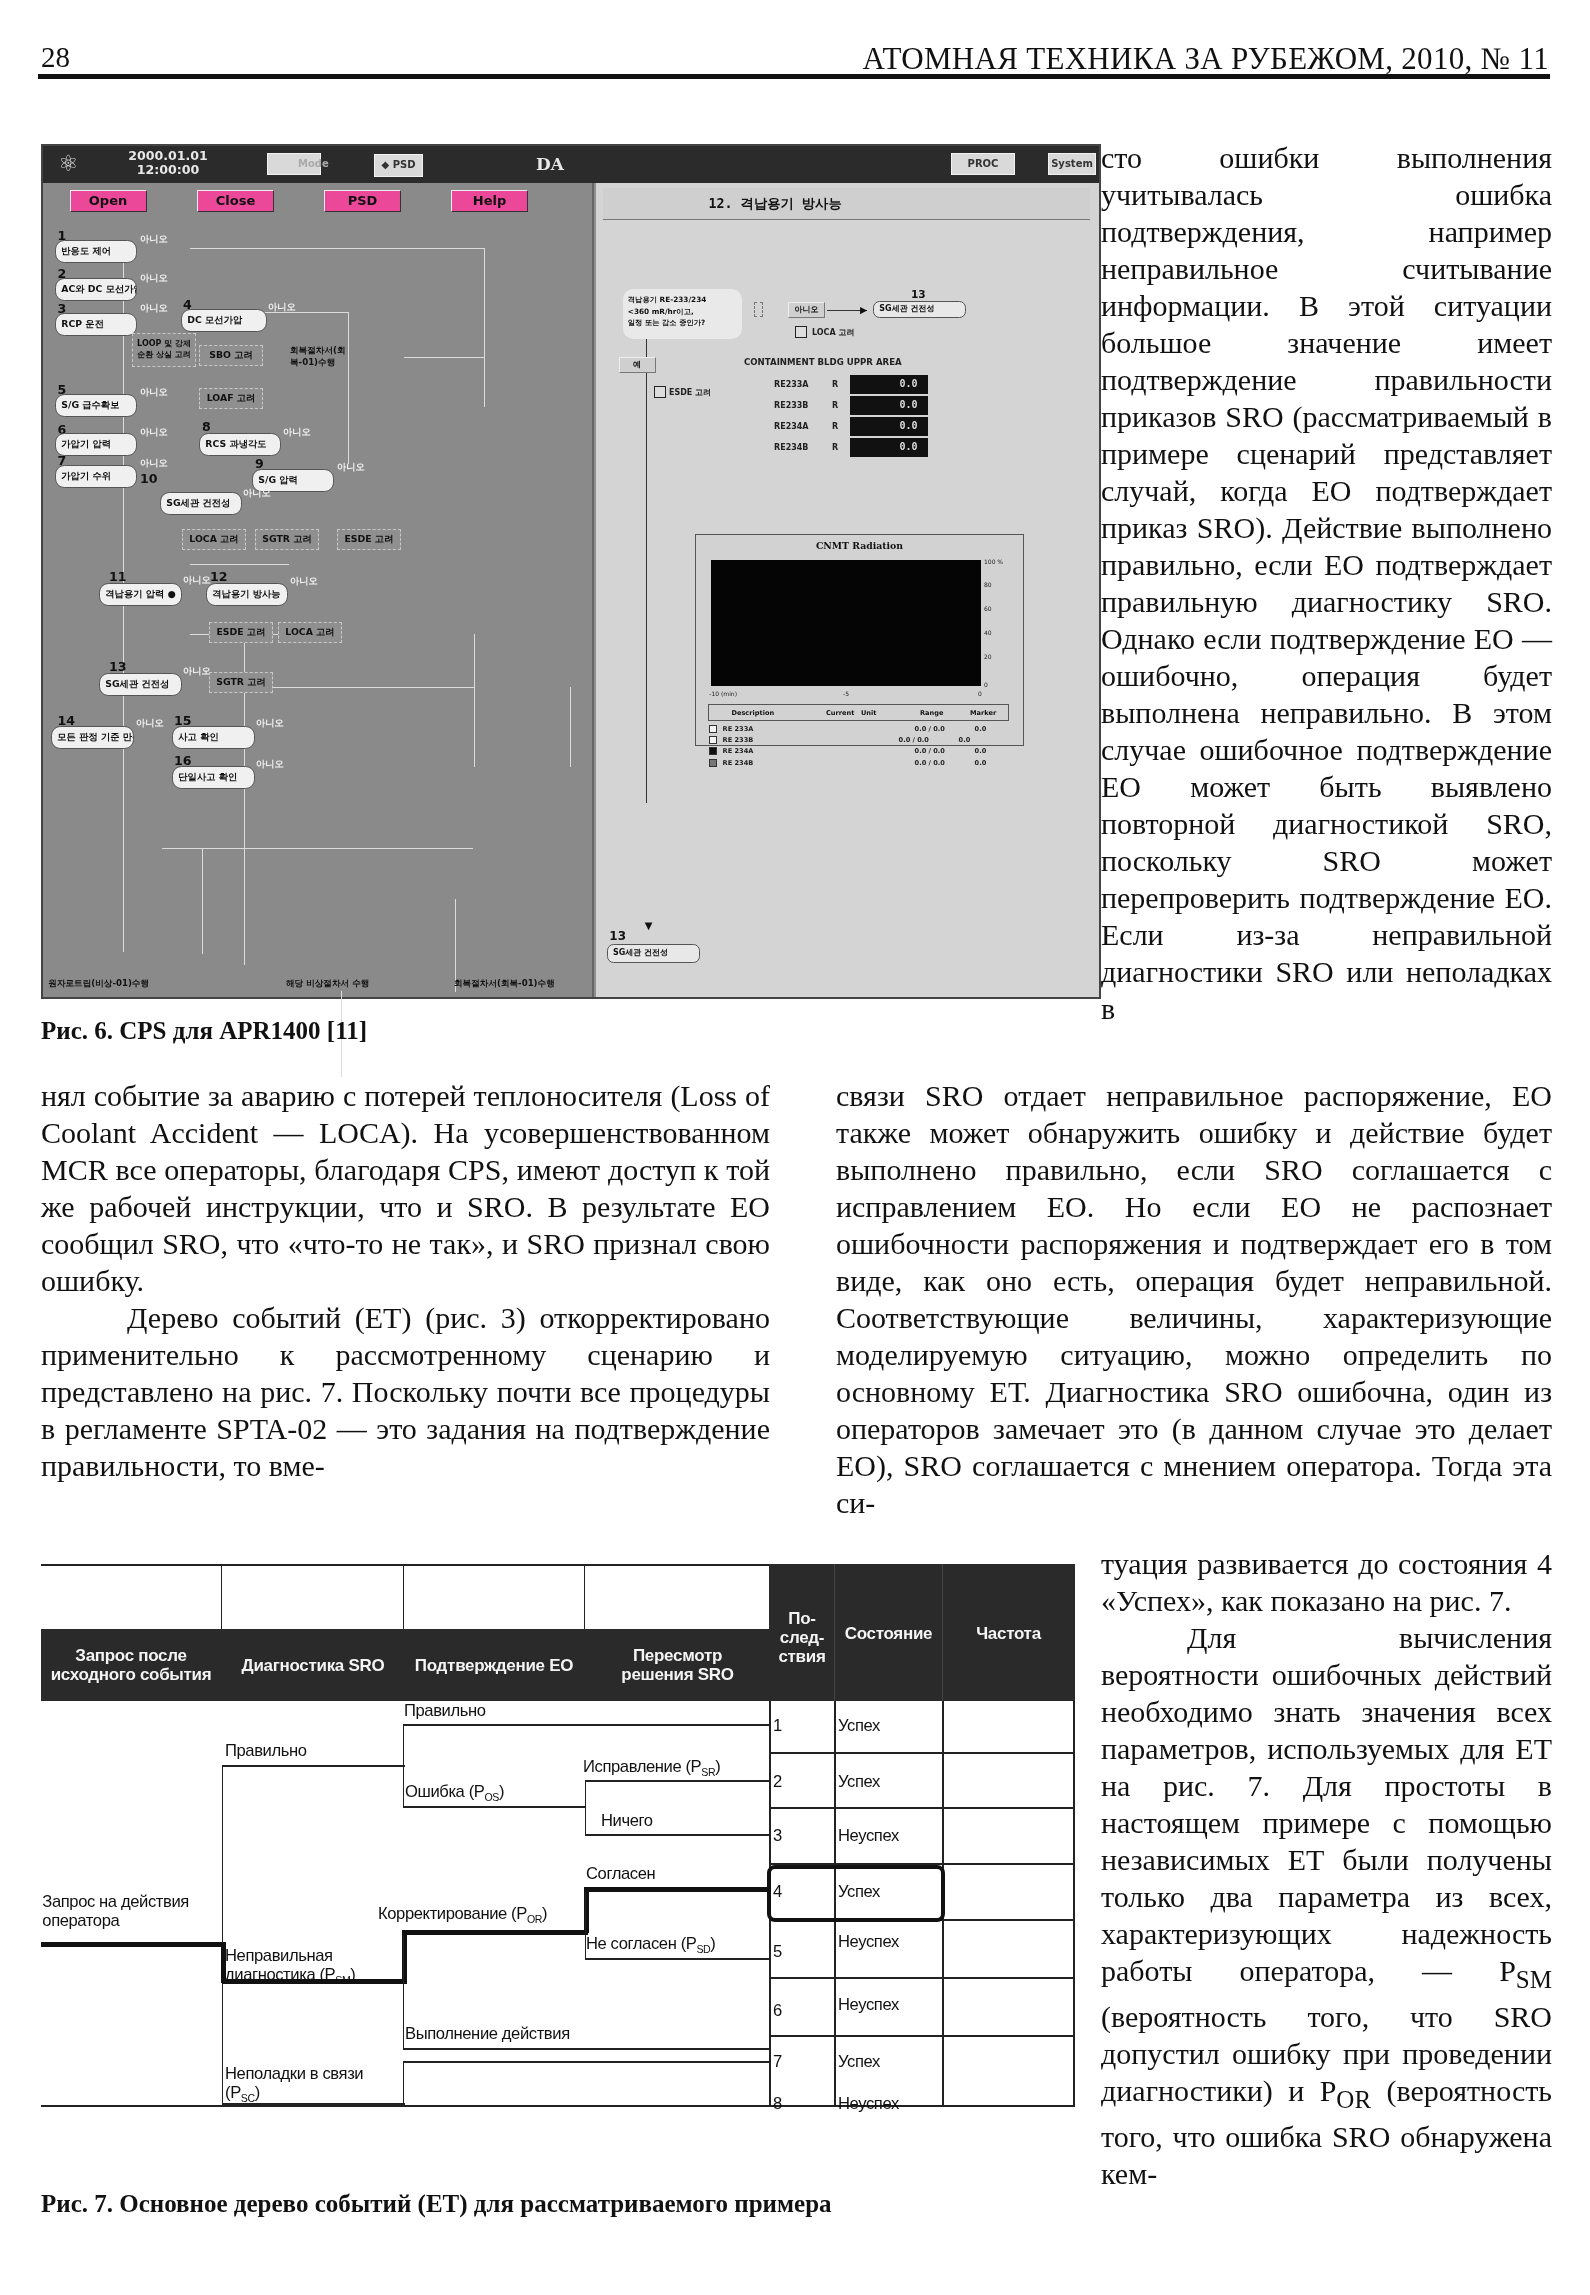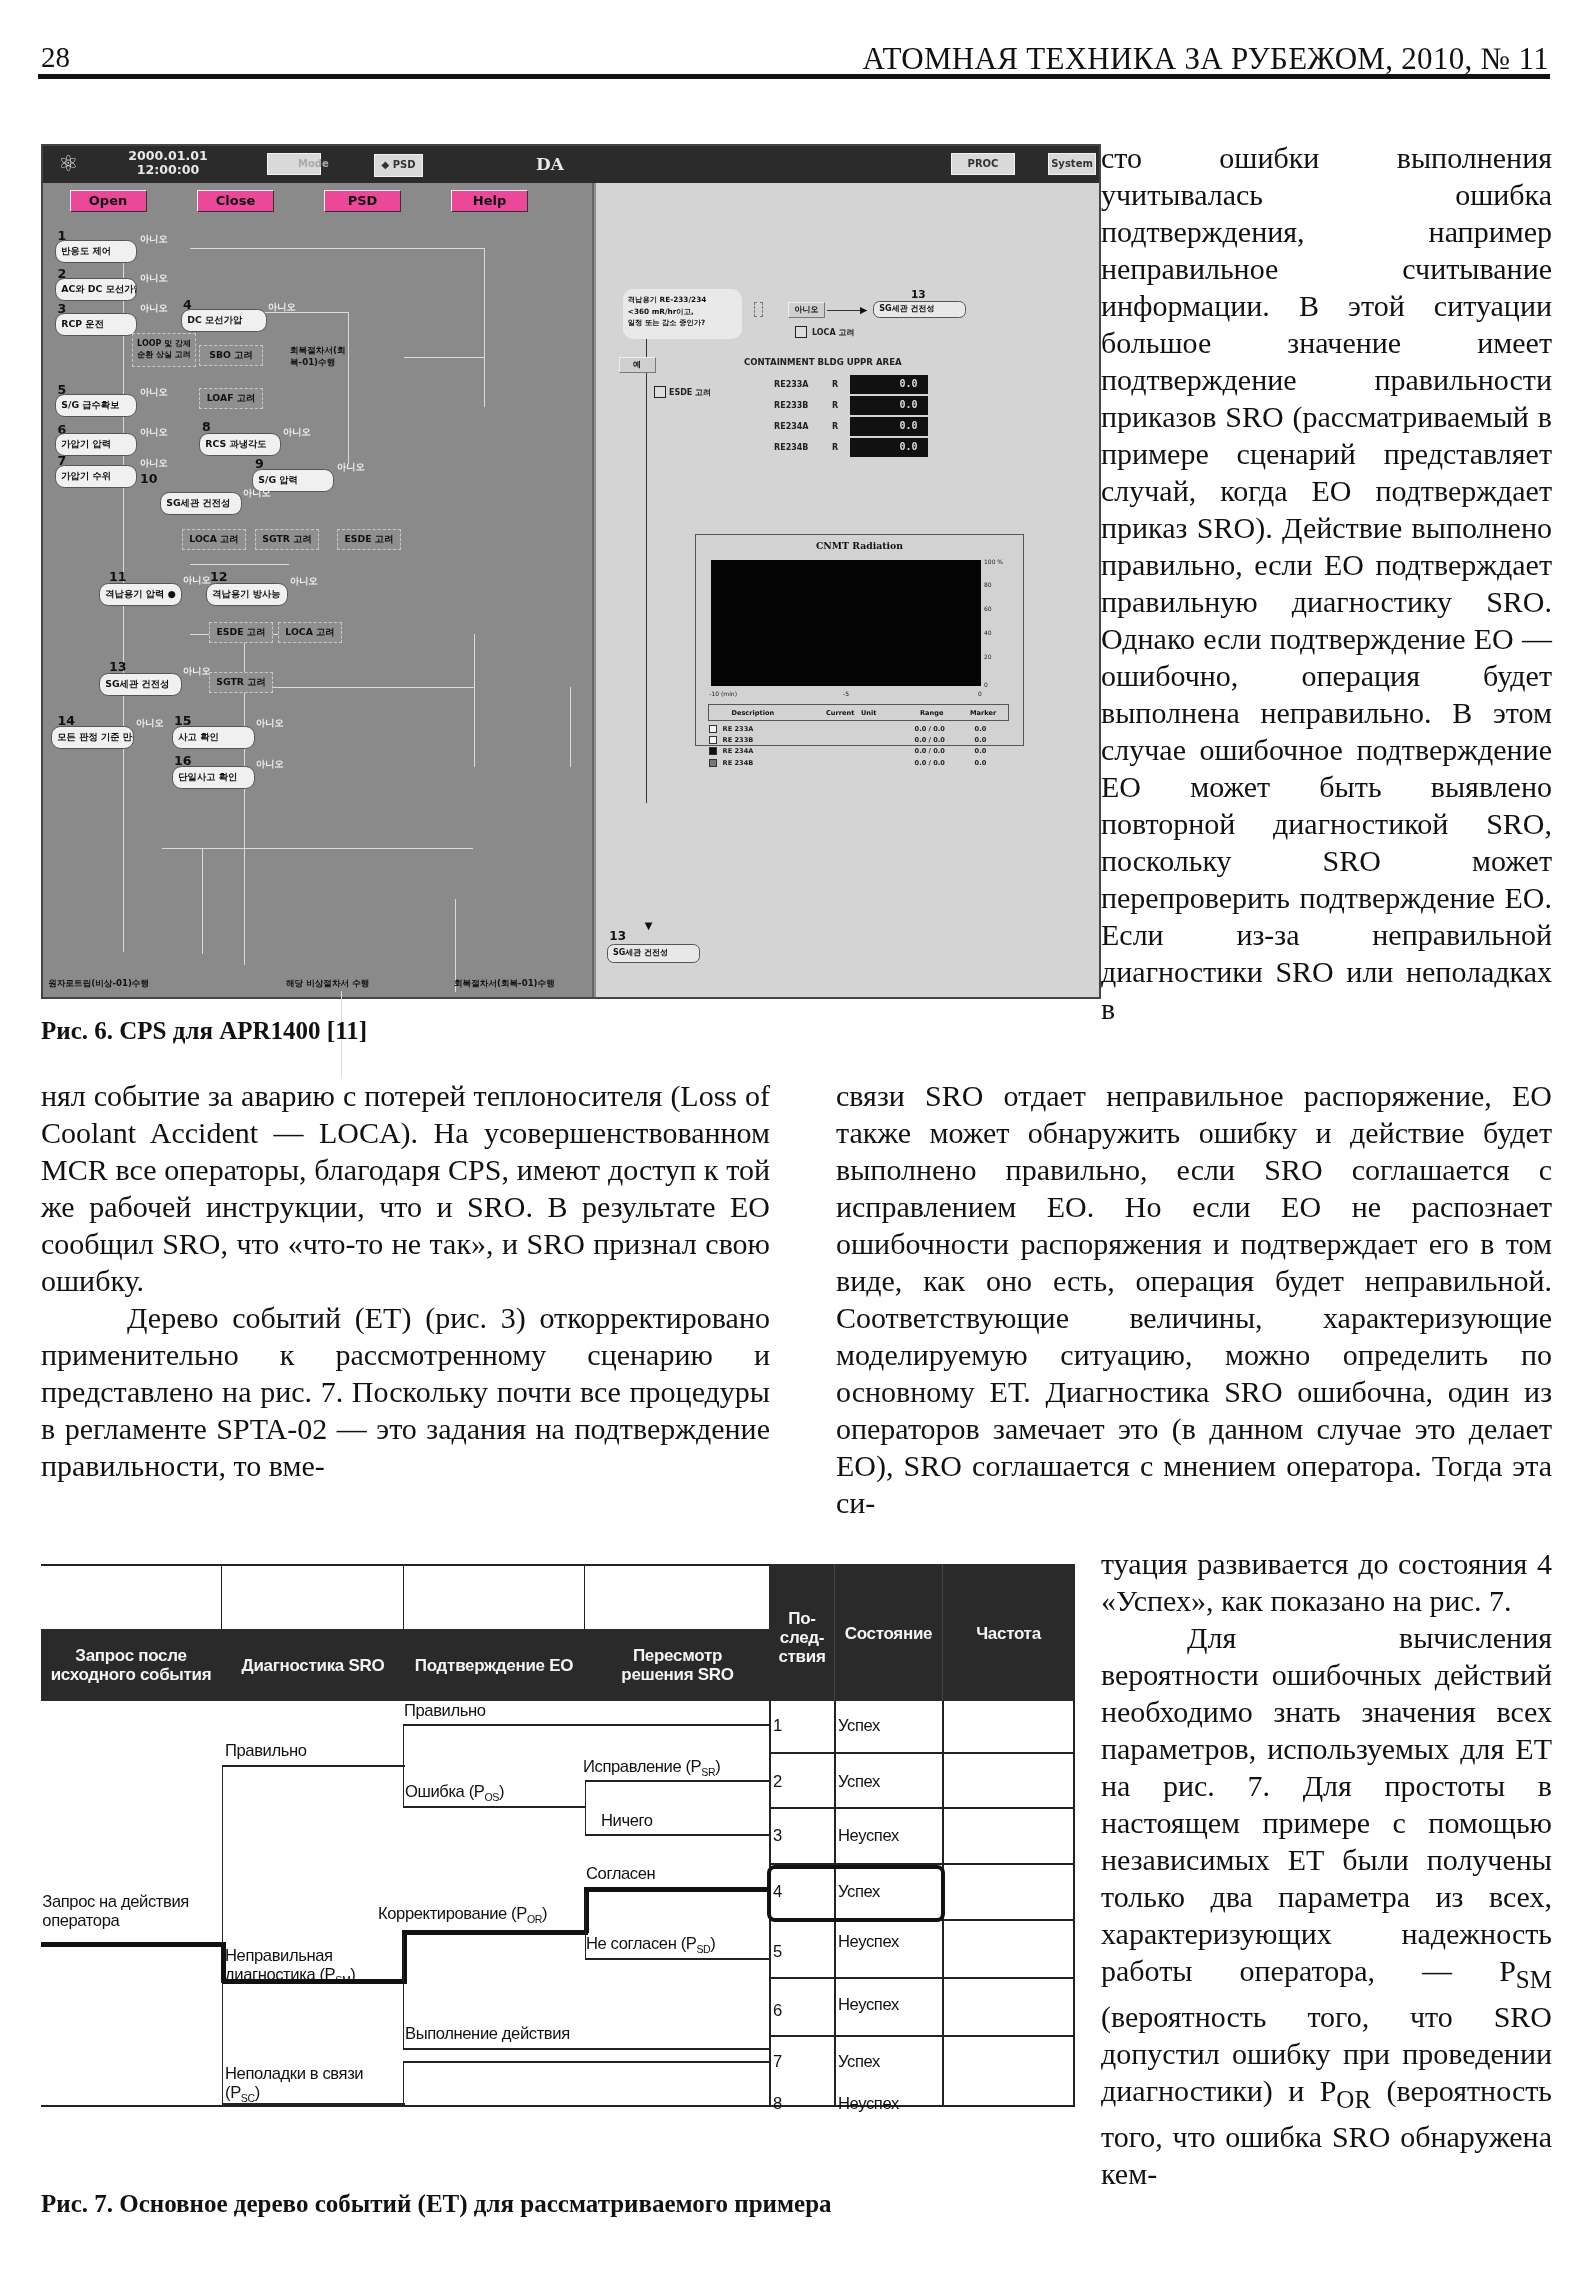--- a/index.html
+++ b/index.html
@@ -185,20 +185,21 @@
     <div class="abs nnum" style="left:131px;top:570px;">16</div>
     <div class="abs node" style="left:129px;top:583px;width:83px;">단일사고 확인</div>
     <div class="abs no" style="left:213px;top:575px;">아니오</div>
 
     <div class="abs term" style="left:5.3px;top:795px;">원자로트립(비상-01)수행</div>
     <div class="abs term" style="left:243px;top:795px;">해당 비상절차서 수행</div>
     <div class="abs term" style="left:411px;top:795px;">회복절차서(회복-01)수행</div>
   </div>
 
   <div class="abs cps-rightpane">
+    <div class="abs rp-title">12. 격납용기 방사능</div>
     <div class="abs question">
       <div>격납용기 RE-233/234</div>
       <div>&lt;360 mR/hr이고,</div>
       <div>일정 또는 감소 중인가?</div>
     </div>
     <div class="abs" style="left:158px;top:119px;width:9.3px;height:14.6px;border:0.7px dashed #777;"></div>
     <div class="abs rp-btn" style="left:192px;top:119px;width:37px;height:16px;line-height:13.3px;">아니오</div>
     <div class="abs" style="left:231px;top:127px;width:40px;height:1.3px;background:#333;"></div>
     <div class="abs" style="left:264px;top:121px;font-size:9.3px;">▶</div>
     <div class="abs nnum" style="left:315px;top:105px;font-size:10.6px;">13</div>
@@ -254,21 +255,21 @@
       </div>
       <div class="abs" style="left:13.3px;top:188px;width:298px;">
         <div class="legend-row" style="display:flex;height:11.3px;align-items:center;">
             <span class="sw" style="background:#f4f4f4;"></span>
             <span style="width:192px;">RE 233A</span>
             <span style="width:60px;">0.0 / 0.0</span>
             <span>0.0</span>
           </div>
         <div class="legend-row" style="display:flex;height:11.3px;align-items:center;">
             <span class="sw" style="background:#f4f4f4;"></span>
-            <span style="width:192px;">RE 233B</span>
+            <span style="width:176px;">RE 233B</span>
             <span style="width:60px;">0.0 / 0.0</span>
             <span>0.0</span>
           </div>
         <div class="legend-row" style="display:flex;height:11.3px;align-items:center;">
             <span class="sw" style="background:#111;"></span>
             <span style="width:192px;">RE 234A</span>
             <span style="width:60px;">0.0 / 0.0</span>
             <span>0.0</span>
           </div>
         <div class="legend-row" style="display:flex;height:11.3px;align-items:center;">

